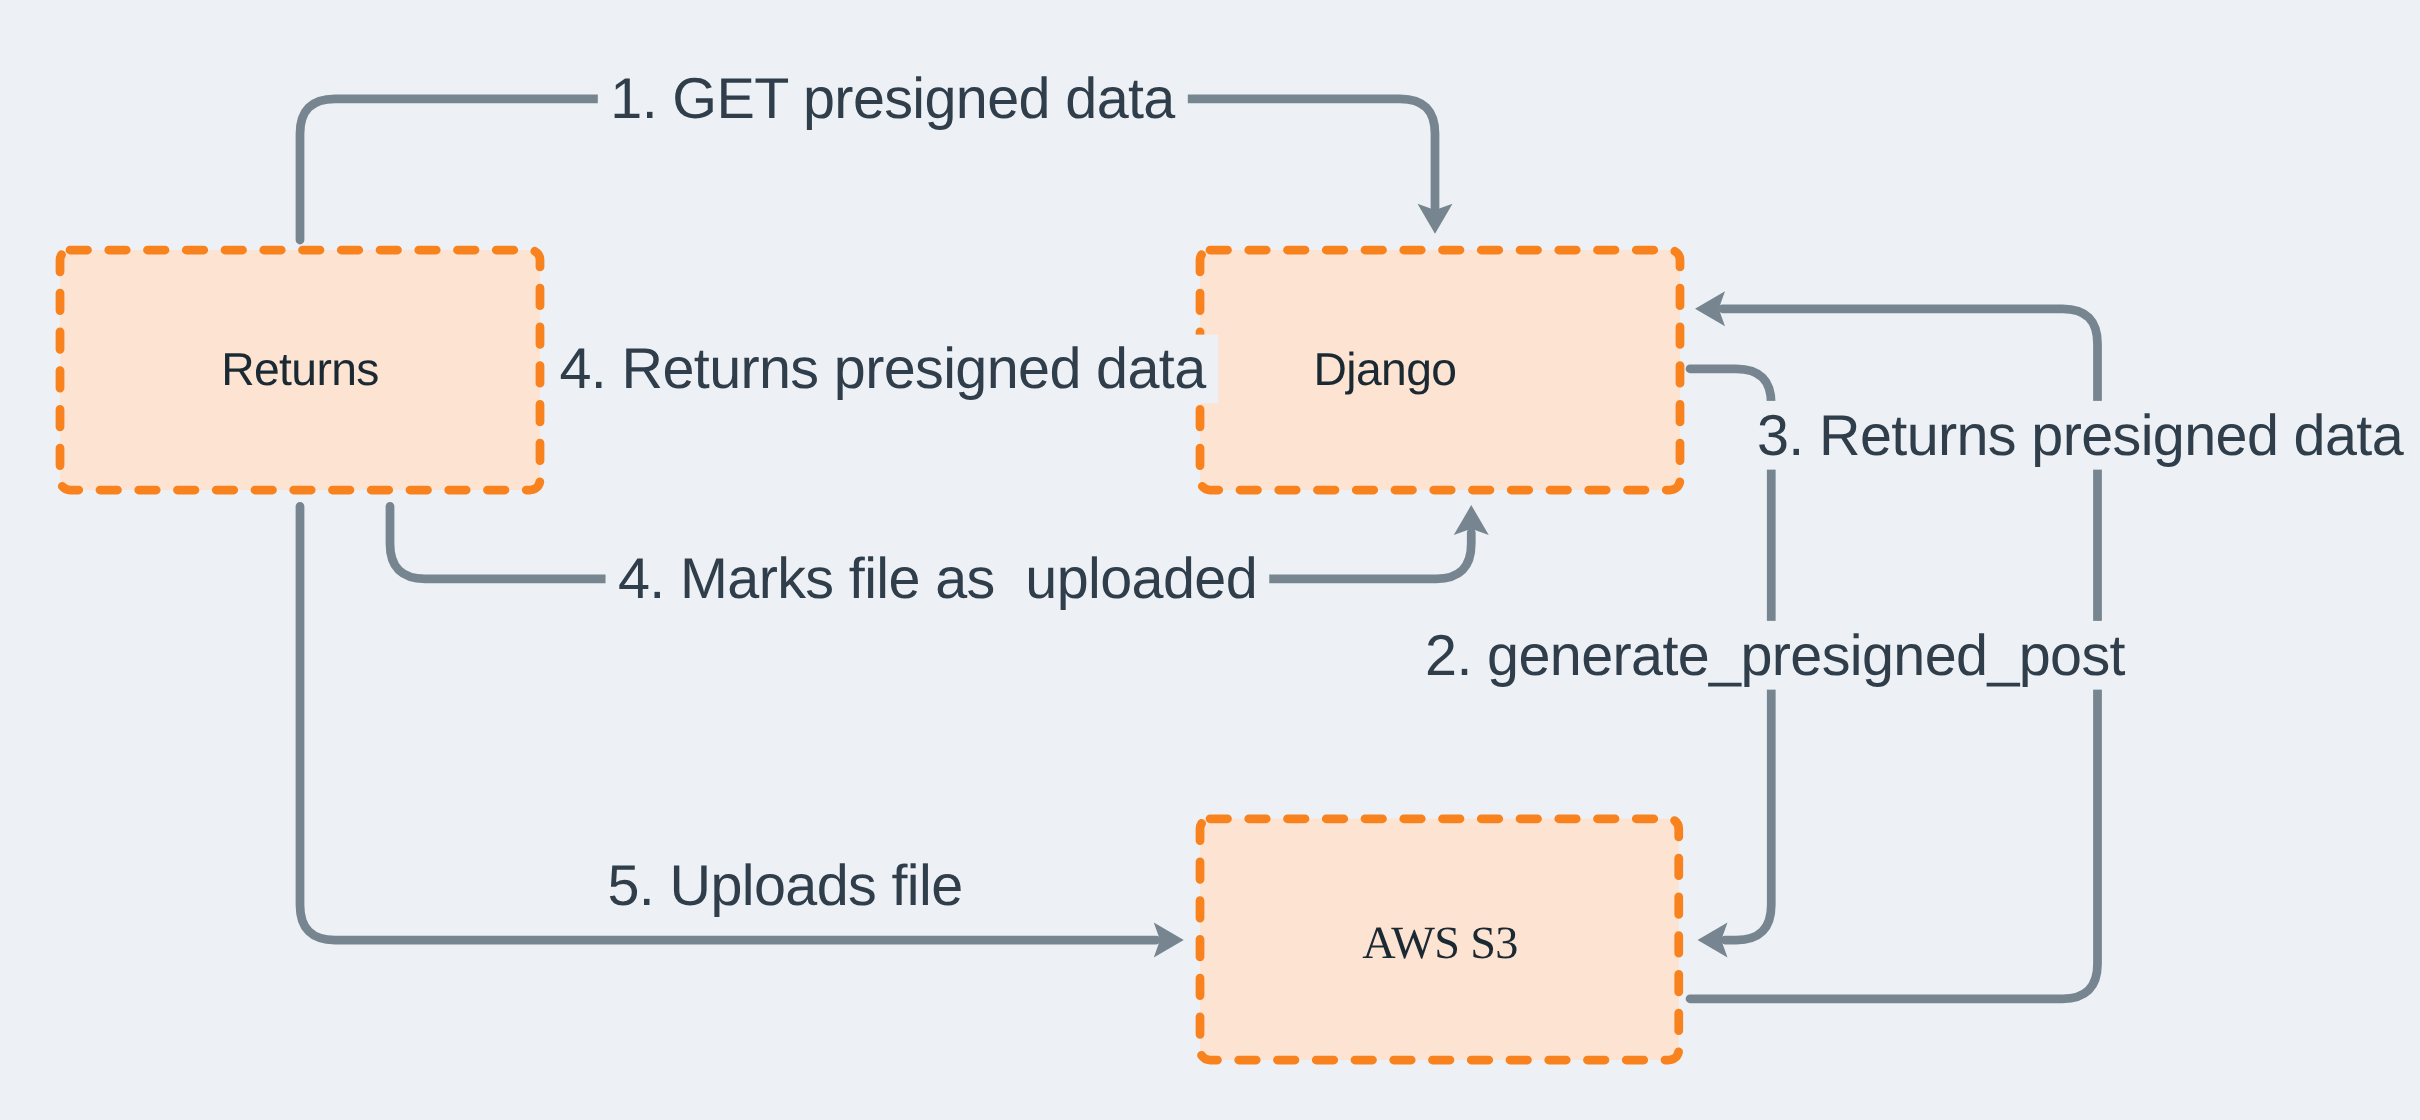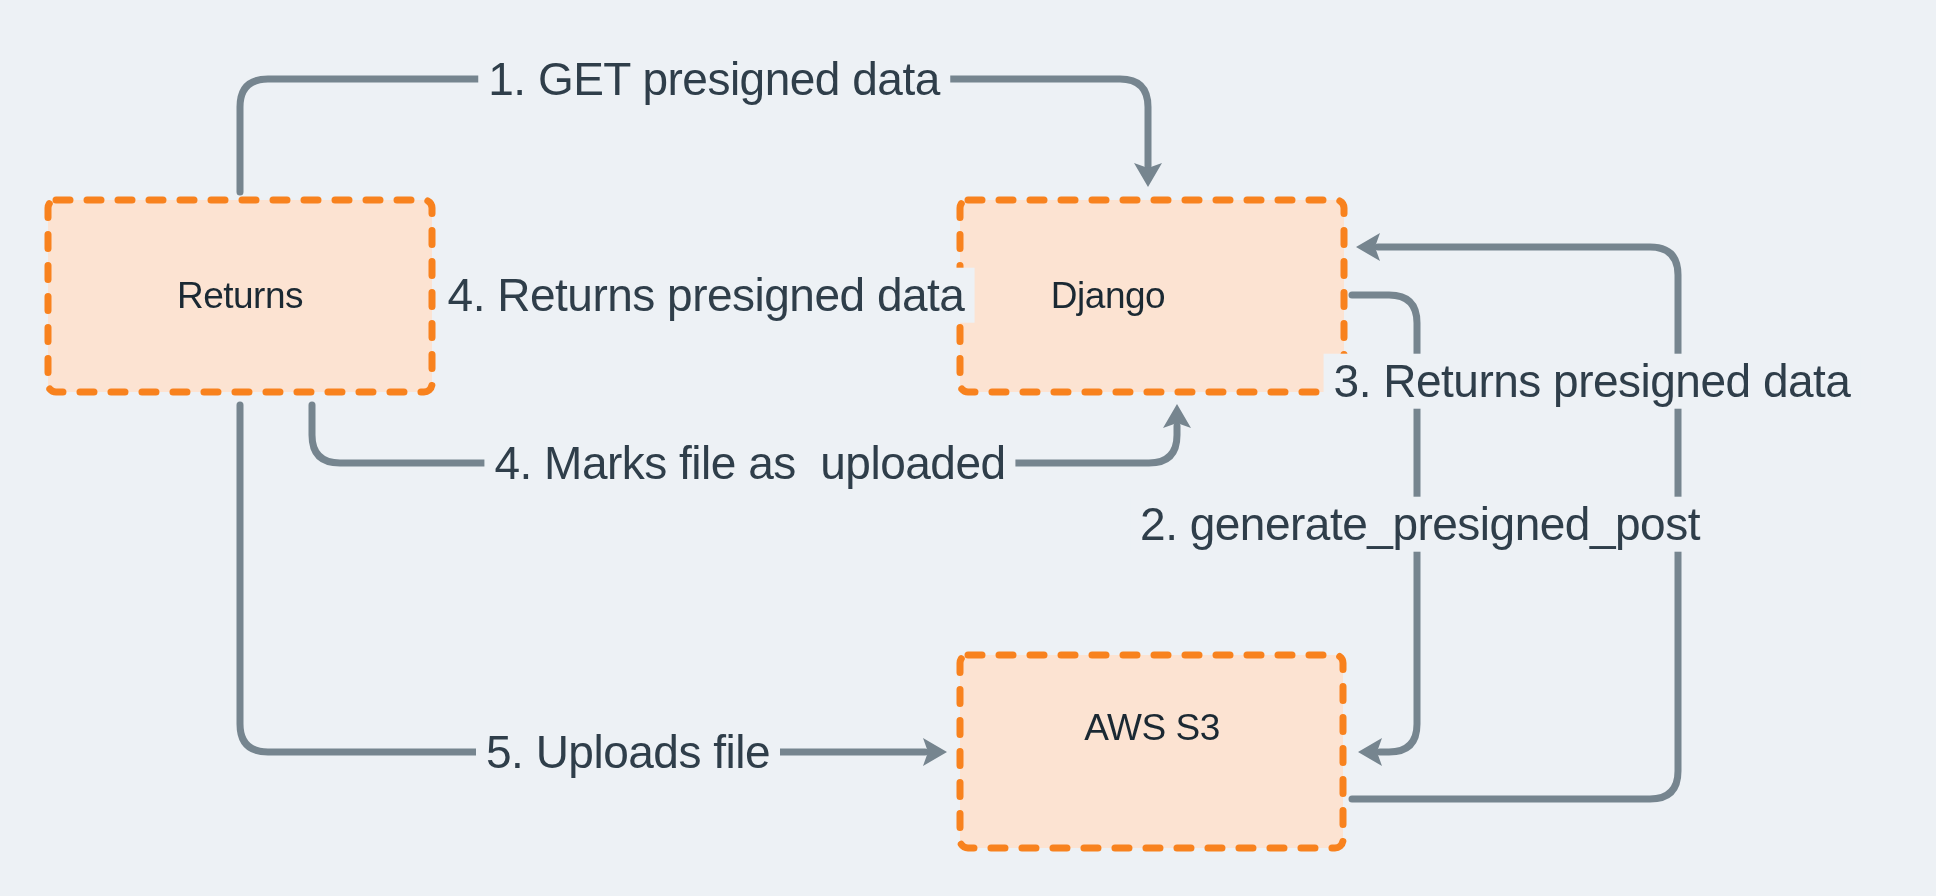--- a/index.html
+++ b/index.html
@@ -77,20 +77,20 @@
   <path class="edge-path" d="M 312 405 L 312 435 Q 312 463 340 463 L 1149 463 Q 1177 463 1177 435 L 1177 426"></path>
   <polygon class="arrowhead" points="1177,404 1163,428 1177,423 1191,428"></polygon>
 
   <rect class="node-rect" x="48" y="200" width="384" height="192" rx="8"></rect>
   <rect class="node-rect" x="960" y="200" width="384" height="192" rx="8"></rect>
   <rect class="node-rect" x="960" y="655" width="383" height="193" rx="8"></rect>
 </svg>
 
 <div class="label node-label" style="left:240px;top:296px;">Returns</div>
 <div class="label node-label" style="left:1108px;top:296px;text-align:center;">Django</div>
-<div class="label node-label" style="left:1152px;top:728px;">AWS S3</div>
+<div class="label node-label" style="left:1152px;top:756px;font-family:Liberation Serif, serif;">AWS S3</div>
 
 <div class="label edge-label" style="left:714px;top:79px;">1. GET presigned data</div>
 <div class="label edge-label" style="left:1420px;top:524px;">2. generate_presigned_post</div>
-<div class="label edge-label" style="left:1592px;top:348px;margin-top:33px;">3. Returns presigned data</div>
+<div class="label edge-label" style="left:1664px;top:348px;">3. Returns presigned data</div>
 <div class="label edge-label" style="left:706px;top:295px;">4. Returns presigned data</div>
-<div class="label edge-label" style="left:628px;top:752px;">5. Uploads file</div>
+<div class="label edge-label" style="left:628px;top:708px;">5. Uploads file</div>
 <div class="label edge-label" style="left:750px;top:463px;">4. Marks file as  uploaded</div>
 
 </body></html>

